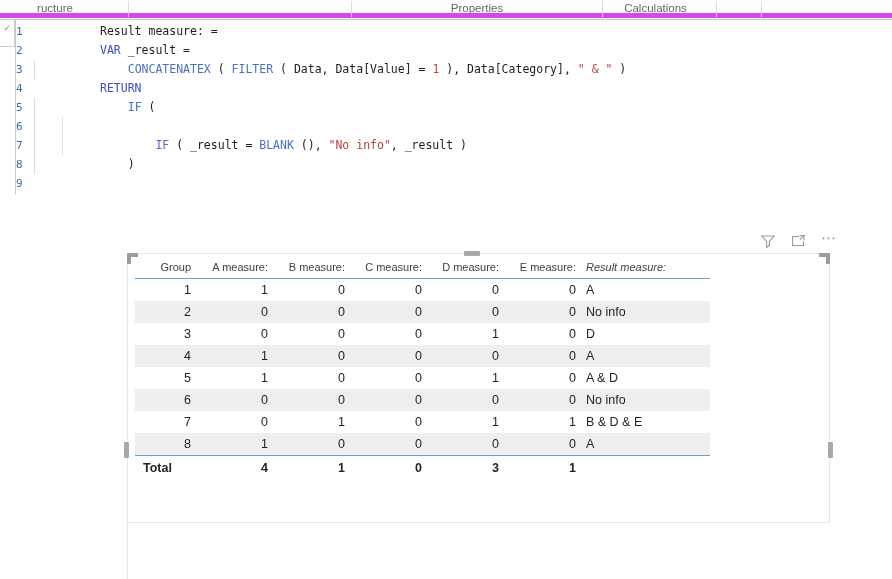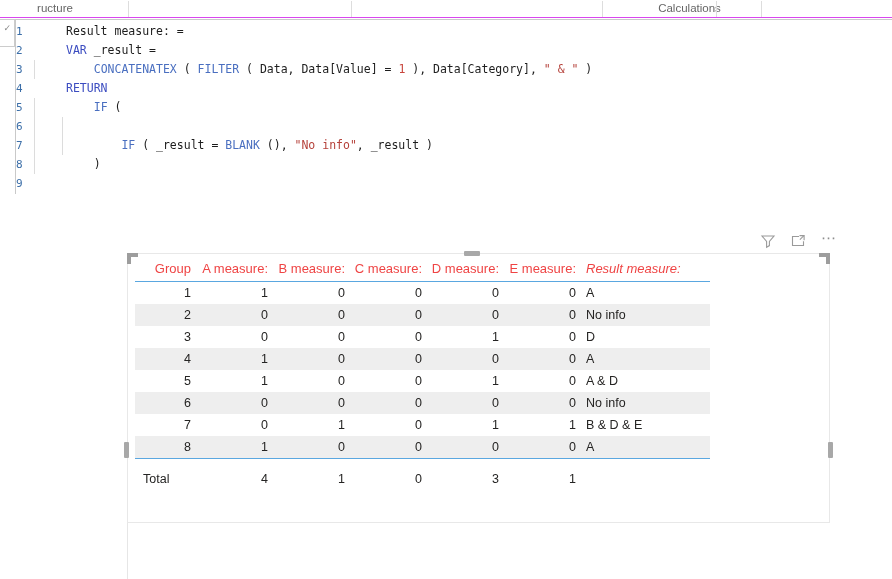--- a/index.html
+++ b/index.html
@@ -19,21 +19,21 @@
     background: #ffffff;
   }
 
   
   .ribbon-strip {
     position: absolute;
     left: 0; top: 0;
     width: 892px;
     height: 18px;
     background: #ffffff;
-    border-bottom: 1px solid #d946ef;
+    border-bottom: 5px solid #d946ef;
   }
   .ribbon-group {
     position: absolute;
     top: 0;
     height: 18px;
     font-size: 11.5px;
     color: #666666;
     text-align: center;
     line-height: 16px;
     white-space: nowrap;
@@ -96,21 +96,21 @@
     position: absolute;
     left: 0; top: 0;
     width: 14px;
     text-align: left;
     color: #3b6ea8;
     font-family: "DejaVu Sans Mono", monospace;
     font-size: 11px;
   }
   .code-txt {
     position: absolute;
-    left: 2px; top: 0; padding-left: 48px;
+    left: 36px; top: 0; padding-left: 48px;
   }
   .indent-guide {
     position: absolute;
     top: 0;
     width: 1px;
     height: 19px;
     background: #dcdcdc;
   }
   .kw   { color: #3b4cc0; }
   .fn   { color: #4a6fc0; }
@@ -202,22 +202,22 @@
   }
   table.mx {
     border-collapse: collapse;
     width: 551px;
     table-layout: fixed;
     font-size: 12.5px;
     color: #252423;
   }
   table.mx th {
     font-weight: 400;
-    font-size: 13px;
-    color: #ef4444;
+    font-size: 11px;
+    color: #404040;
     text-align: right;
     padding: 4px 4px 5px 4px;
     border-bottom: 1.5px solid #5aa7e0;
     white-space: nowrap;
     vertical-align: bottom;
   }
   table.mx th.c-last {
     text-align: left;
     padding-left: 6px;
     font-style: italic;
@@ -228,39 +228,40 @@
     height: 22px;
     white-space: nowrap;
     color: #252423;
   }
   table.mx td.c-last {
     text-align: left;
     padding-left: 6px;
   }
   tr.alt td { background: #eeeeee; }
   tr.total td {
-    font-weight: normal;
+    font-weight: bold;
     border-top: 1.5px solid #5aa7e0;
-    padding-top: 13px;
+    padding-top: 5px;
   }
   tr.total td.c-first { text-align: left; padding-left: 8px; }
   tr.last-data td { border-bottom: 0; }
 
   .col-group  { width: 60px; }
   .col-m      { width: 77px; }
   .col-result { width: 130px; }
 </style>
 </head>
 <body>
 
 <div id="app">
 
   <div class="ribbon-strip" id="ribbon-strip">
       <div class="ribbon-group" style="left: -18px; width: 146px;">ructure</div>
-      <div class="ribbon-group" style="left: 633px; width: 113px;">Calculations</div>
+      <div class="ribbon-group" style="left: 352px; width: 250px;">Properties</div>
+      <div class="ribbon-group" style="left: 599px; width: 113px;">Calculations</div>
       <div class="ribbon-sep" style="left: 128px;"></div>
       <div class="ribbon-sep" style="left: 351px;"></div>
       <div class="ribbon-sep" style="left: 602px;"></div>
       <div class="ribbon-sep" style="left: 716px;"></div>
       <div class="ribbon-sep" style="left: 761px;"></div>
     </div>
 
   <div class="editor-wrap">
     <div class="editor-gutter-btn">
       <span class="chk">✓</span>

